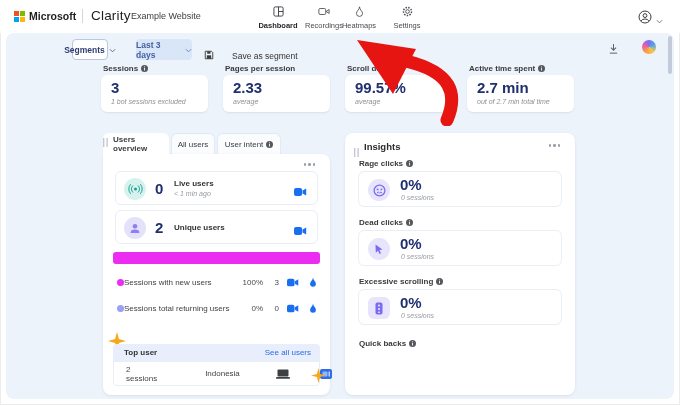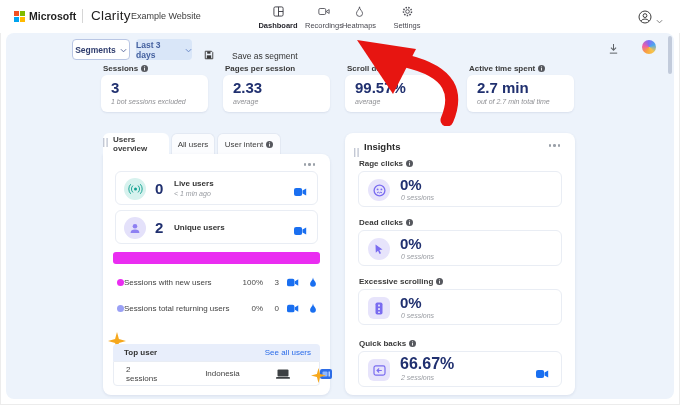--- a/index.html
+++ b/index.html
@@ -18,21 +18,21 @@
   .nav-item{top:6px;width:46px;display:flex;flex-direction:column;align-items:center;gap:2px;
             font-size:7.5px;color:#4a4a52;cursor:pointer;}
   .nav-item.active{color:#27272e;font-weight:700;}
   .nav-underline{width:34px;height:2.5px;border-radius:2px;background:#8b93e8;margin-top:1px;}
   
   .content{left:6px;top:33px;width:668px;height:366px;background:#edf3fb;border-radius:8px;}
   
   .btn-filters{left:12px;top:39px;width:54px;height:21px;border-radius:4px;
     background:linear-gradient(100deg,#6d80e8,#3c5fd8);display:flex;align-items:center;
     justify-content:center;gap:4px;color:#fff;font-size:8.5px;font-weight:700;cursor:pointer;}
-  .btn-segments{left:72px;top:39px;width:58px;height:21px;border-radius:4px;background:#fff;
+  .btn-segments{left:72px;top:39px;width:36px;height:21px;border-radius:4px;background:#fff;
     border:1px solid #b9c6e4;box-sizing:border-box;display:flex;align-items:center;
     justify-content:center;gap:4px;color:#2f3d6e;font-size:8.5px;font-weight:700;cursor:pointer;}
   .btn-date{left:136px;top:39px;width:56px;height:21px;border-radius:4px;background:#d9e6f8;
     display:flex;align-items:center;justify-content:center;gap:4px;color:#45619f;
     font-size:8.5px;font-weight:700;cursor:pointer;}
   .save-seg{left:204px;top:45px;height:21px;display:flex;align-items:center;gap:18px;
     font-size:8.5px;color:#333;cursor:pointer;}
   
   .m-label{top:64px;font-size:8px;font-weight:700;color:#3a3a3a;display:flex;align-items:center;}
   .m-card{top:75px;width:107px;height:37px;background:#fff;border-radius:6px;
@@ -424,36 +424,20 @@
     </div>
 
     <div class="ins-lbl" style="position:absolute;left:14px;top:206px;">
       <span>Quick backs</span>
       <span class="info"><svg width="7" height="7" viewBox="0 0 8 8">
             <circle cx="4" cy="4" r="4" fill="#56585e"></circle>
             <rect x="3.5" y="3.3" width="1" height="3" fill="#fff"></rect>
             <rect x="3.5" y="1.6" width="1" height="1" fill="#fff"></rect>
           </svg></span>
     </div>
-    <div class="row-box" style="position:absolute;left:13px;top:218px;width:204px;height:36px;">
-      <span class="icon-chip" style="position:absolute;left:9px;top:7px;border-radius:6px;">
-        <svg width="13" height="11" viewBox="0 0 14 12">
-            <rect x="1" y="1" width="12" height="10" rx="2" fill="none" stroke="#7a6cf0" stroke-width="1.3"></rect>
-            <path d="M9.5 6 H4.8 M6.6 3.8 L4.3 6 L6.6 8.2" fill="none" stroke="#7a6cf0" stroke-width="1.2"></path>
-          </svg>
-      </span>
-      <span class="big-val" style="position:absolute;left:41px;top:3px;font-size:16px;">66.67%</span>
-      <span class="note" style="position:absolute;left:42px;top:22px;">2 sessions</span>
-      <span style="position:absolute;right:12px;top:13px;cursor:pointer;">
-        <svg width="13" height="10" viewBox="0 0 16 12">
-            <rect x="0" y="1" width="10" height="10" rx="2.5" fill="#1a6ff0"></rect>
-            <path d="M10.5 4.2 L15 1.6 V10.4 L10.5 7.8 Z" fill="#1a6ff0"></path>
-          </svg>
-      </span>
-    </div>
   </div>
 
   <svg class="abs" style="left:348px;top:34px;z-index:50;pointer-events:none;" width="112" height="92" viewBox="0 0 112 92">
     <path d="M99 86 C 110 60 104 38 58 27" fill="none" stroke="#e71511" stroke-width="13" stroke-linecap="round"></path>
     <polygon points="9,6 68,15 45,60" fill="#e71511"></polygon>
   </svg>
 
 </div>
 
 </body></html>

